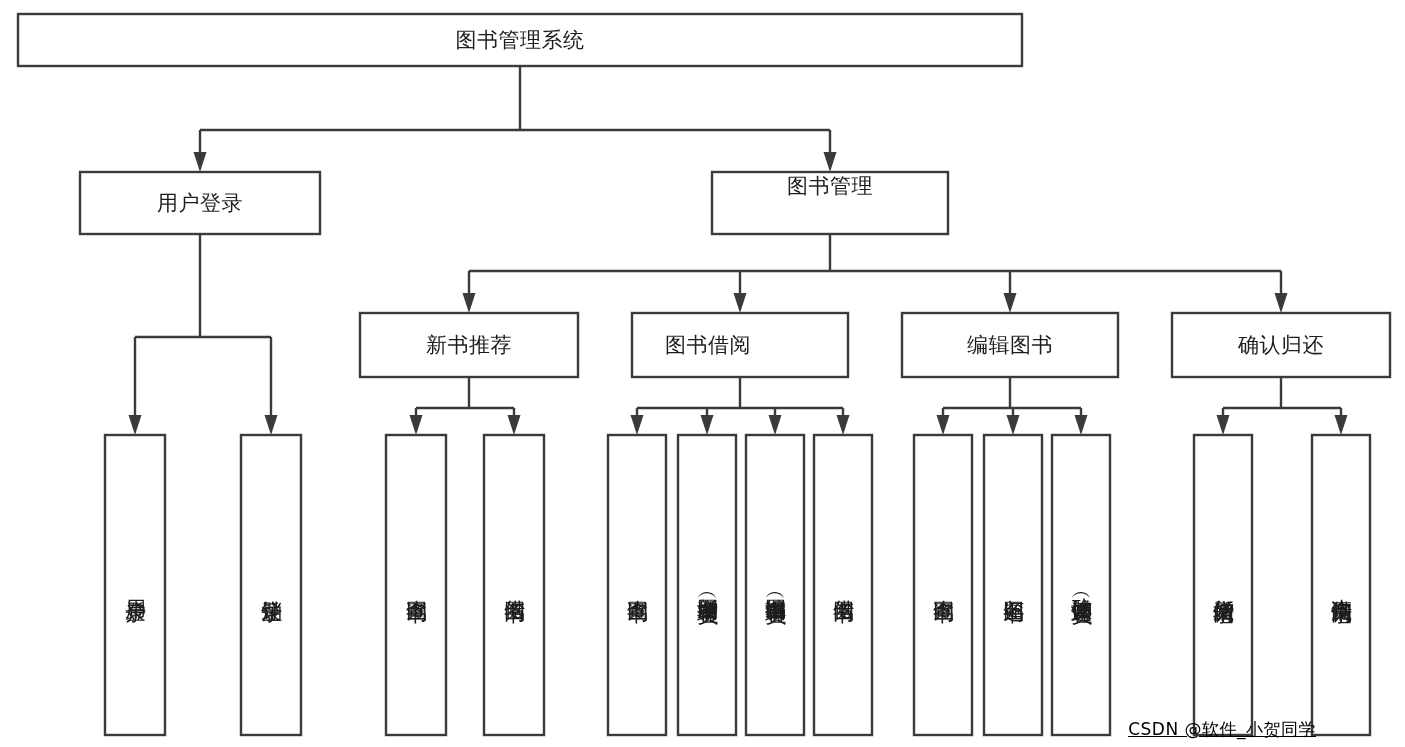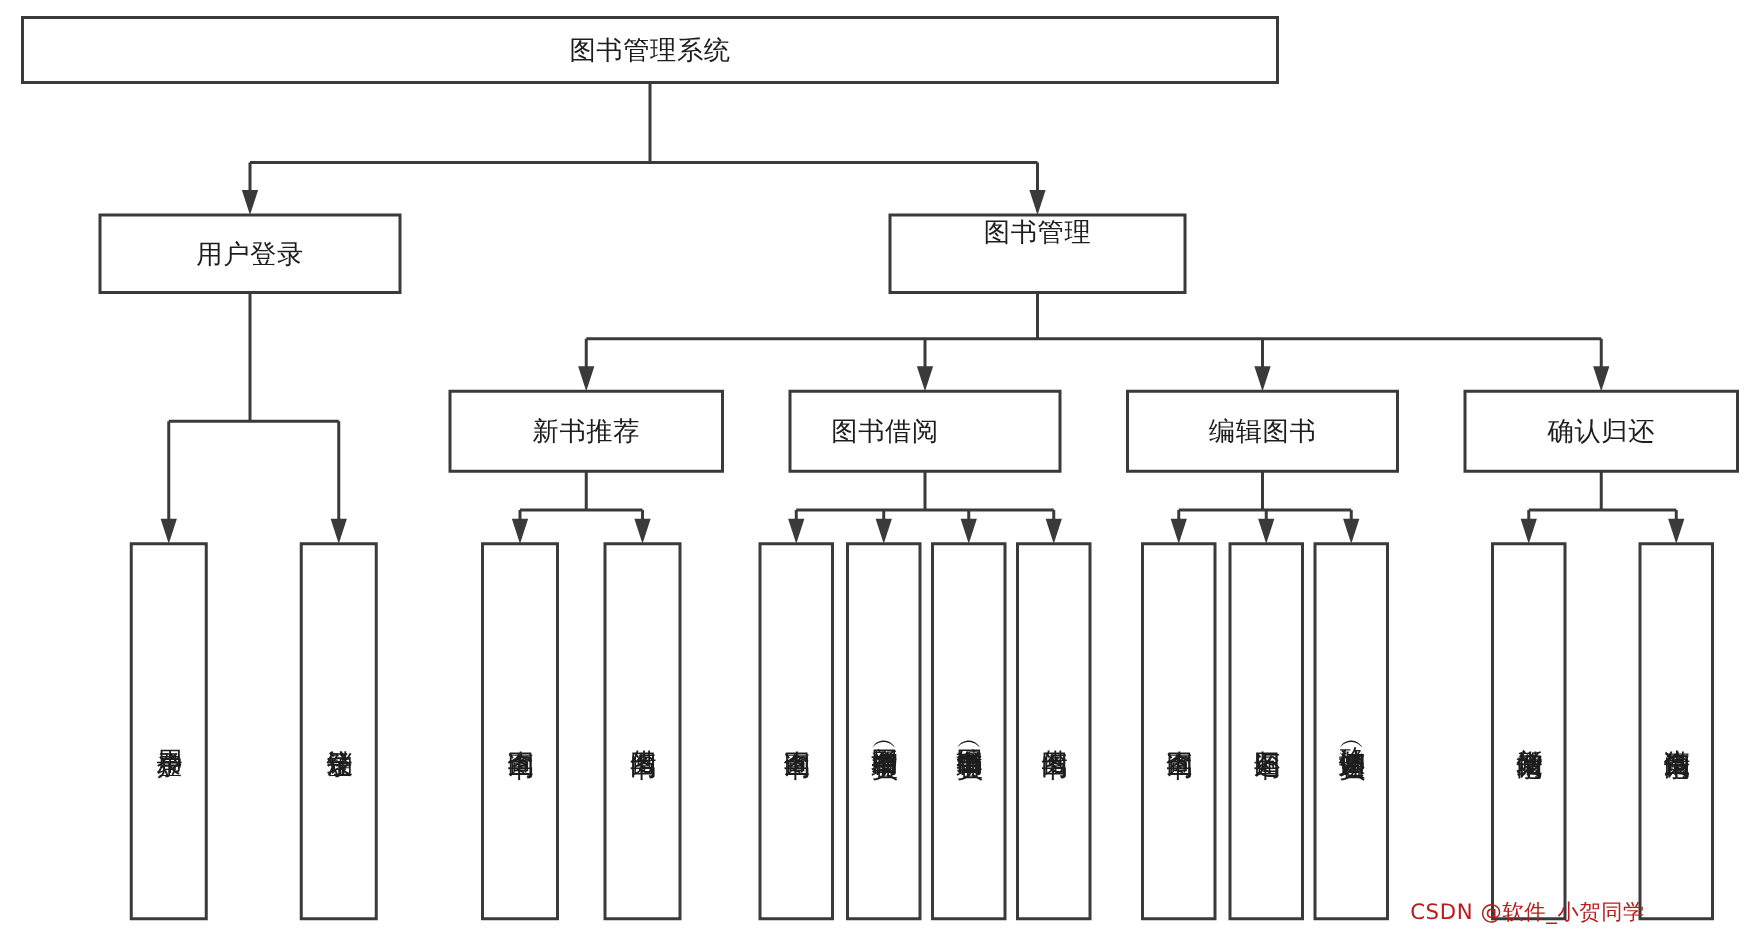--- a/index.html
+++ b/index.html
@@ -75,23 +75,24 @@
     color: #1d1d1d;
     white-space: nowrap;
     letter-spacing: 0.5px;
   }
   #watermark {
     position: absolute;
     right: 8px;
     bottom: 6px;
     font-family: "DejaVu Sans", "Liberation Sans", sans-serif;
     font-size: 17px;
-    color: #b91c1c;
+    color: #000000;
     letter-spacing: 0.5px;
     user-select: none;
+    text-decoration: underline;
   }
 </style>
 </head>
 <body>
 
 <div id="diagram-root">
 
   <svg id="diagram-svg" viewBox="0 0 1405 747" xmlns="http://www.w3.org/2000/svg">
     <g id="connectors-layer">
         <line x1="520" y1="66" x2="520" y2="130" class="connector"></line>

